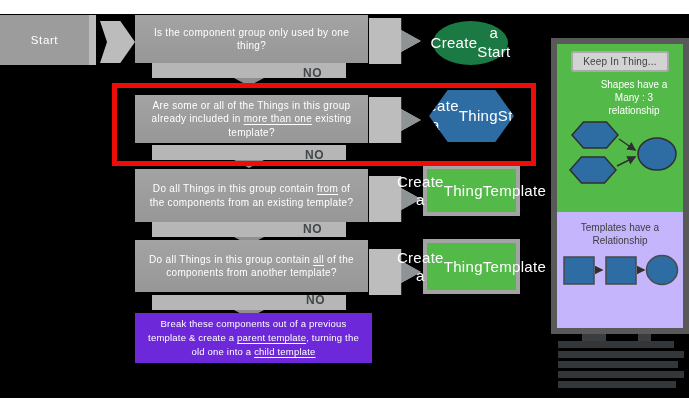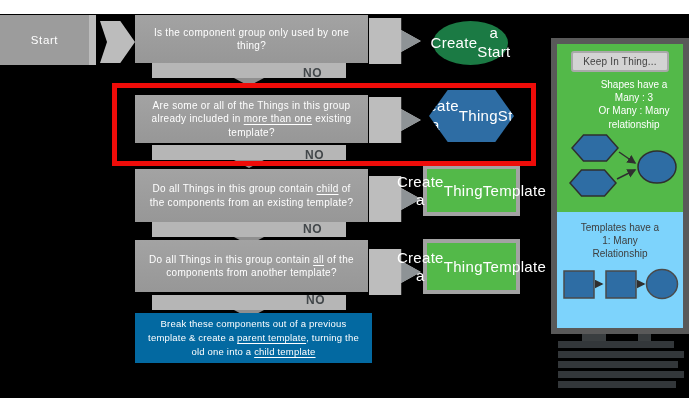--- a/index.html
+++ b/index.html
@@ -94,34 +94,34 @@
   <div class="abs harrow a1"></div>
 
   <div class="abs dbox d2">
     <span><span>Are some or all of the Things in this group already included in </span><span class="useg">more than one</span><span> existing template?</span></span>
   </div>
   <div class="abs band b2"></div>
   <div class="abs no n2">NO</div>
   <div class="abs harrow a2"></div>
 
   <div class="abs dbox d3">
-    <span><span>Do all Things in this group contain </span><span class="useg">child</span><span> of the components from an existing template?</span></span>
+    <span><span>Do all Things in this group contain </span><span class="useg">from</span><span> of the components from an existing template?</span></span>
   </div>
   <div class="abs band b3"></div>
   <div class="abs no n3">NO</div>
   <div class="abs harrow a3"></div>
 
   <div class="abs dbox d4">
     <span><span>Do all Things in this group contain </span><span class="useg">all</span><span> of the components from another template?</span></span>
   </div>
   <div class="abs band b4"></div>
   <div class="abs no n4">NO</div>
   <div class="abs harrow a4"></div>
 
-  <div class="abs final" style="background-color: #0369a1;">
+  <div class="abs final" style="background-color: #6d28d9;">
     <span><span>Break these components out of a previous template &amp; create a </span><span class="useg">parent template</span><span>, turning the old one into a </span><span class="useg">child template</span></span>
   </div>
 
   <div class="abs oc oc-ellipse" style="background-color: rgb(27, 122, 68);">
       <div>Create</div>
       <div>a Start</div>
     </div>
 
   <div class="abs oc oc-hex" style="background-color: rgb(46, 109, 164);">
       <div>Create a</div>
@@ -143,41 +143,39 @@
 
   <div class="abs redbox" style="border-color: rgb(238, 12, 9);"></div>
 
   <div class="abs sidebar" style="border-color: rgb(89, 89, 89);">
 
     <div class="sb-green" style="background-color: rgb(83, 185, 73);">
       <div class="kim-btn">Keep In Thing...</div>
       <div class="sb-note white">
           <div>Shapes have a</div>
           <div>Many : 3</div>
-          <div>Or Many : Many</div>
           <div>relationship</div>
         </div>
       <svg class="sb-svg" width="122" height="72" viewBox="0 0 122 72">
         <defs>
           <marker id="ah" markerWidth="7" markerHeight="7" refX="5" refY="3" orient="auto">
             <path d="M0,0 L6,3 L0,6 Z" fill="#2f2f2f"></path>
           </marker>
         </defs>
         <polygon points="13,15 24.5,2 47.5,2 59,15 47.5,28 24.5,28" stroke="#2f2f2f" stroke-width="1.5" fill="#2e6da4"></polygon>
         <polygon points="11,50 22.5,37 45.5,37 57,50 45.5,63 22.5,63" stroke="#2f2f2f" stroke-width="1.5" fill="#2e6da4"></polygon>
         <line x1="60" y1="19" x2="76" y2="30" stroke="#2f2f2f" stroke-width="1.5" marker-end="url(#ah)"></line>
         <line x1="58" y1="46" x2="76" y2="37" stroke="#2f2f2f" stroke-width="1.5" marker-end="url(#ah)"></line>
         <ellipse cx="98" cy="34" rx="19" ry="16" stroke="#2f2f2f" stroke-width="1.5" fill="#2e6da4"></ellipse>
       </svg>
     </div>
 
-    <div class="sb-gray" style="background-color: #7dd3fc;">
+    <div class="sb-gray" style="background-color: #c4b5fd;">
       <div class="sb-note dark">
           <div>Templates have a</div>
-          <div>1: Many</div>
           <div>Relationship</div>
         </div>
       <svg class="sb-svg" width="122" height="48" viewBox="0 0 122 48">
         <rect x="5" y="8" width="30" height="27" stroke="#4a4a4a" stroke-width="1.5" fill="#2e6da4"></rect>
         <line x1="36" y1="21" x2="43" y2="21" stroke="#2f2f2f" stroke-width="1.5" marker-end="url(#ah)"></line>
         <rect x="47" y="8" width="30" height="27" stroke="#4a4a4a" stroke-width="1.5" fill="#2e6da4"></rect>
         <line x1="78" y1="21" x2="85" y2="21" stroke="#2f2f2f" stroke-width="1.5" marker-end="url(#ah)"></line>
         <ellipse cx="103" cy="21" rx="15.5" ry="14.5" stroke="#4a4a4a" stroke-width="1.5" fill="#2e6da4"></ellipse>
       </svg>
     </div>

